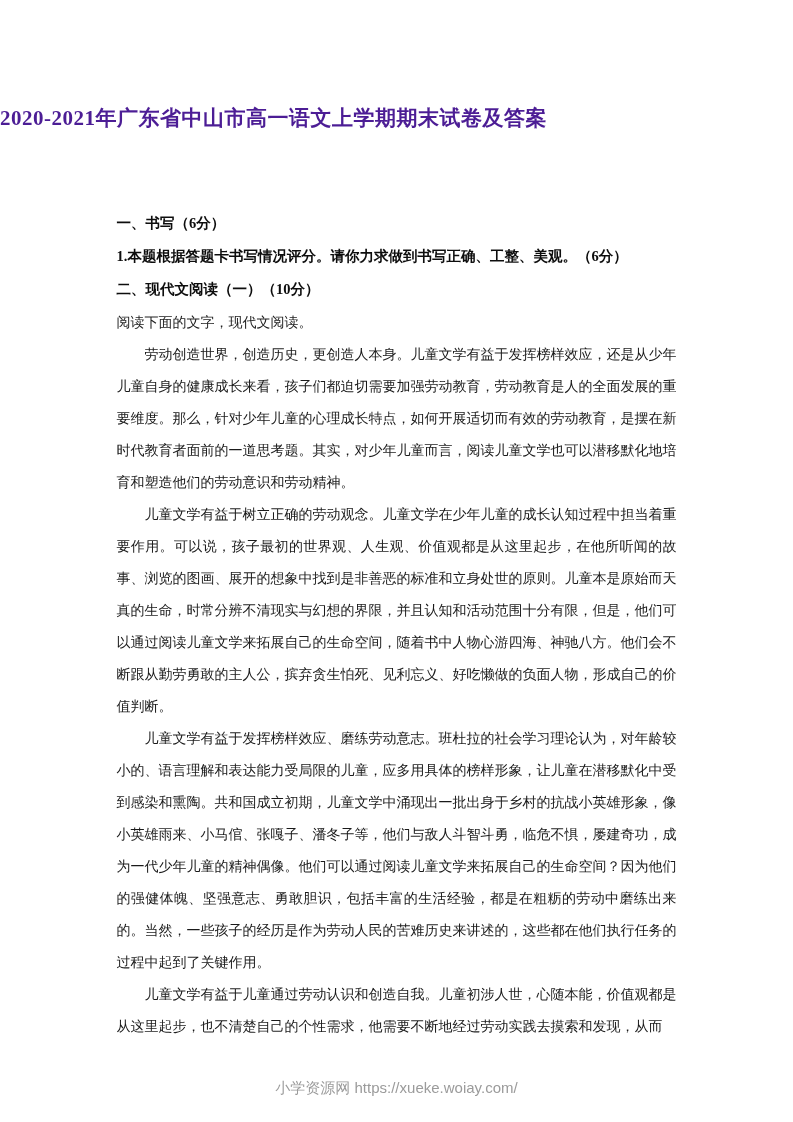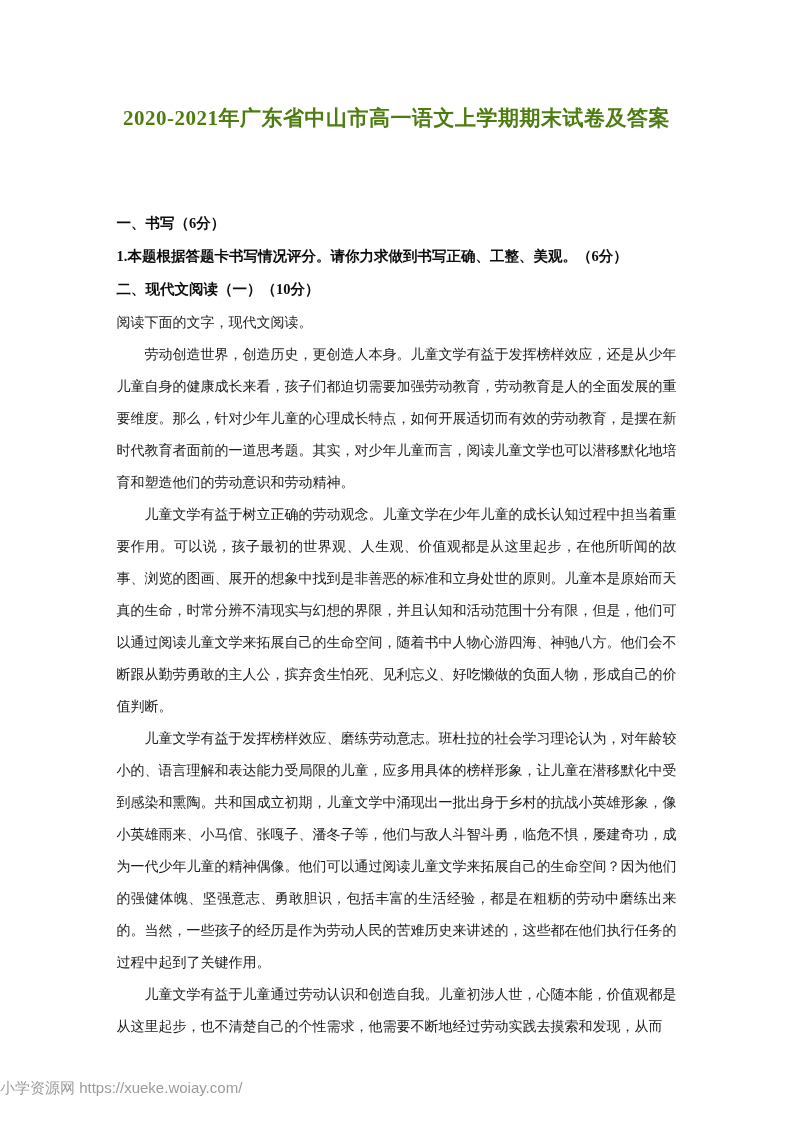--- a/index.html
+++ b/index.html
@@ -16,23 +16,22 @@
     overflow: hidden;
     font-family: "Liberation Serif", "DejaVu Serif", serif;
     color: #141414;
   }
   .doc-title {
     margin: 0;
     padding-top: 101px;
     font-size: 21px;
     line-height: 34px;
     font-weight: bold;
-    text-align: center;
     letter-spacing: 0.5px;
-    color: #4d7c0f;
+    color: #4c1d95;
   }
   .content {
     width: 560px;
     margin: 72px auto 0 auto;
   }
   .heading-line {
     font-size: 14.5px;
     line-height: 33px;
     font-weight: bold;
     color: #0d0d0d;
@@ -50,21 +49,21 @@
     text-align: justify;
     text-justify: inter-ideograph;
     text-indent: 2em;
     color: #1a1a1a;
   }
   .footer {
     position: absolute;
     left: 0;
     right: 0;
     bottom: 24px;
-    text-align: left;
+    text-align: center;
     font-family: "Liberation Sans", "DejaVu Sans", sans-serif;
     font-size: 15px;
     line-height: 20px;
     color: #9b9b9b;
   }
 </style>
 </head>
 <body>
 
 <div class="page">

